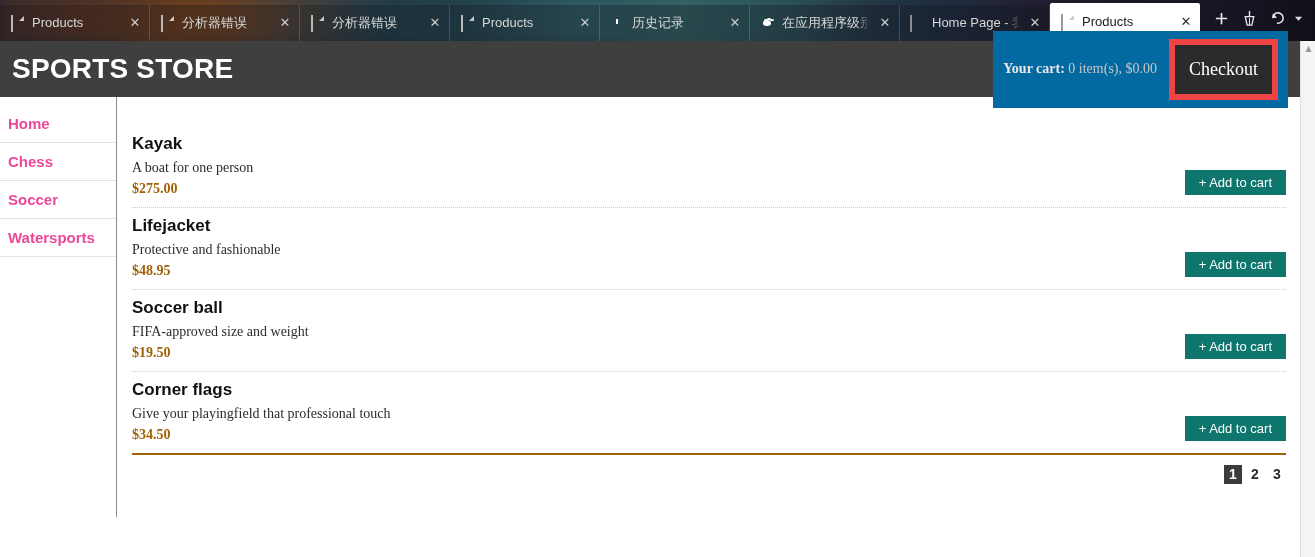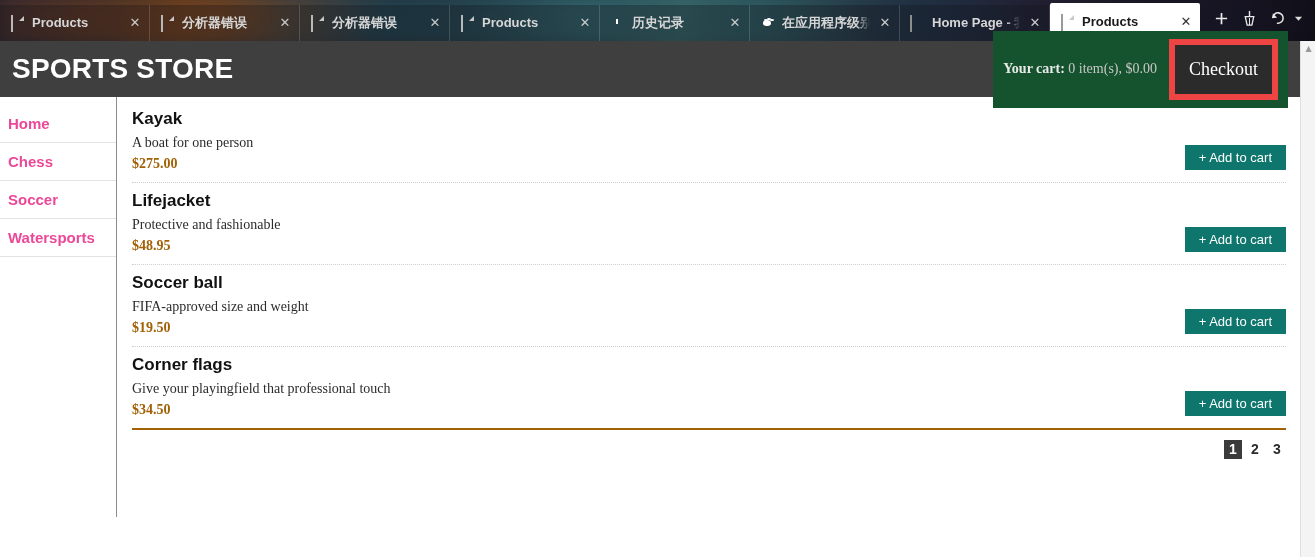--- a/index.html
+++ b/index.html
@@ -14,21 +14,20 @@
   .tabstrip {
     position: relative;
     width: 1315px;
     height: 41px;
     background: linear-gradient(100deg, #2b2530 0%, #3a2f2a 8%, #5a3a22 14%, #3d3a3c 22%,
                 #24333c 30%, #26414a 38%, #2b4f57 46%, #355f62 52%, #2d4f55 58%,
                 #283f4a 64%, #22303f 70%, #251f2e 78%, #1e1924 86%, #171520 94%, #100e16 100%);
     display: flex;
     align-items: center;
     overflow: hidden;
-    font-weight: bold;
   }
   .tabstrip::before{
     content:"";
     position:absolute; inset:0;
     background:
       radial-gradient(circle at 6% 40%, rgba(120,60,30,.55), transparent 16%),
       radial-gradient(circle at 17% 30%, rgba(150,80,20,.45), transparent 14%),
       radial-gradient(circle at 30% 60%, rgba(30,90,110,.45), transparent 18%),
       radial-gradient(circle at 44% 30%, rgba(60,140,150,.35), transparent 18%),
       radial-gradient(circle at 57% 50%, rgba(40,110,120,.35), transparent 16%),
@@ -143,21 +142,21 @@
   }
   .brand {
     color: #ffffff;
     font-size: 28px;
     font-weight: bold;
     letter-spacing: .2px;
     font-family: "Liberation Sans", sans-serif;
   }
   .cart-box {
     margin-left: auto;
-    background: #14532d;
+    background: #0369a1;
     display: flex; align-items: center; gap: 12px;
     padding: 8px 10px;
   }
   .cart-text { font-size: 14px; color: #c8c8c8; font-family: "Liberation Serif", serif; }
   .cart-text b { color: #e9e9e9; font-family: "Liberation Serif", serif; }
   .btn-checkout {
     background: #2b2b2b;
     color: #ffffff;
     border: 6px solid #ef4444;
     font-size: 18px;
@@ -185,21 +184,22 @@
     padding: 10px 0 10px 8px;
     font-size: 15px;
     font-weight: bold;
     color: #ec4899;
     border-bottom: 1px solid #e3e3e3;
     cursor: pointer;
     font-family: "Liberation Sans", sans-serif;
   }
   .content {
     flex: 1 1 auto;
-    padding: 4px 14px 0 15px;
+    padding: 10px 14px 0 15px;
+    margin-top: 19px;
   }
   .product {
     position: relative;
     border-bottom: 1px dotted #cfcfcf;
     padding: 8px 0 10px 0;
     min-height: 80px;
   }
   .product:last-of-type { border-bottom: 2px solid #a16207; }
   .p-name {
     font-size: 17px;

